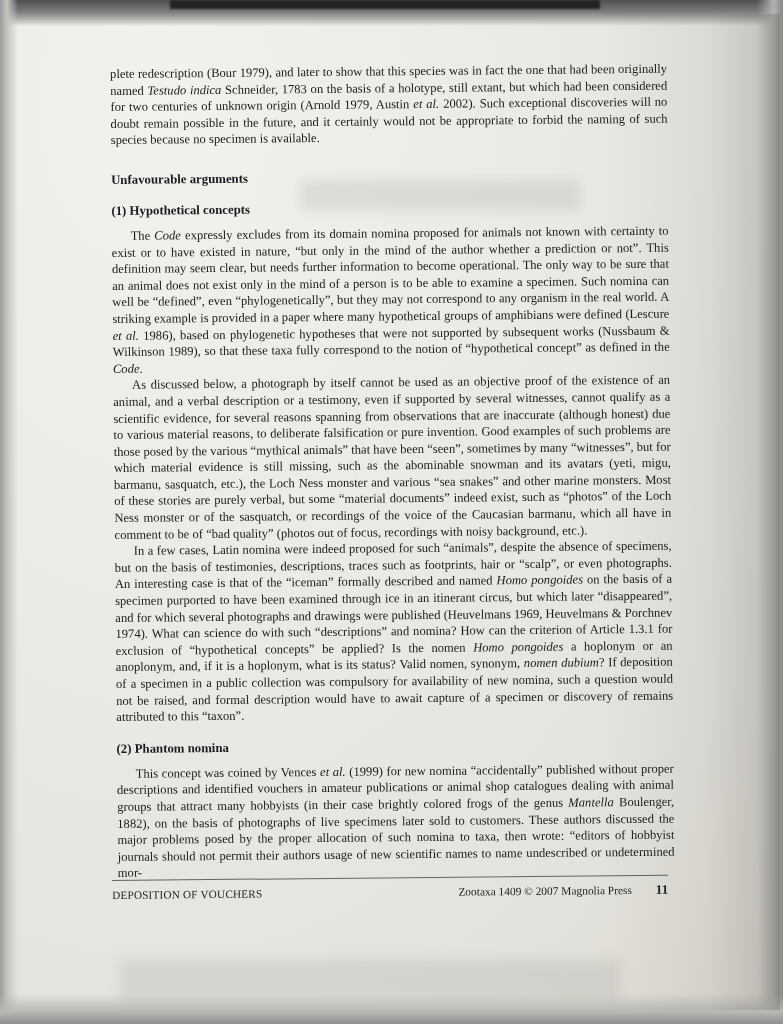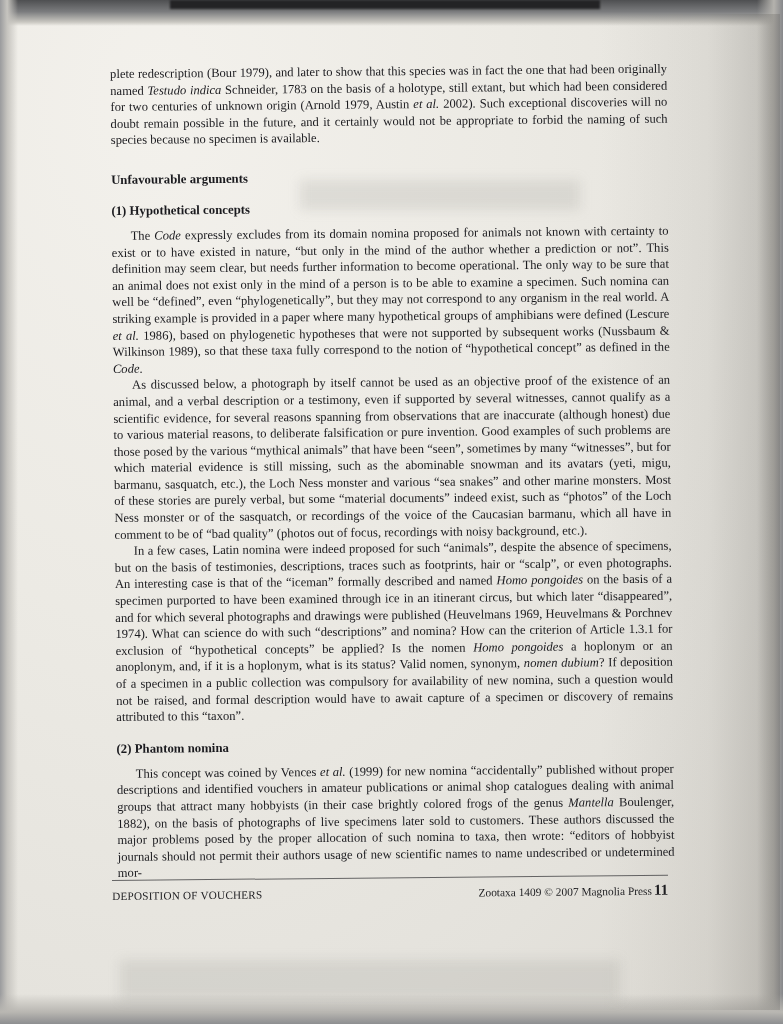--- a/index.html
+++ b/index.html
@@ -96,21 +96,21 @@
   }
   .footer-row {
     display: flex;
     align-items: baseline;
     justify-content: space-between;
     font-size: 11.6px;
     color: #1d1d20;
   }
   .footer-left { letter-spacing: .2px; font-size: 11.2px; }
   .footer-right { font-size: 11.4px; }
-  .footer-right .pg { font-size: 15px; font-weight: bold; margin-left: 2px; }
+  .footer-right .pg { font-size: 13px; font-weight: bold; margin-left: 24px; }
   .smear {
     position: absolute;
     pointer-events: none;
     background: rgba(140,138,132,0.18);
     filter: blur(6px);
   }
 </style>
 </head>
 <body>
 

